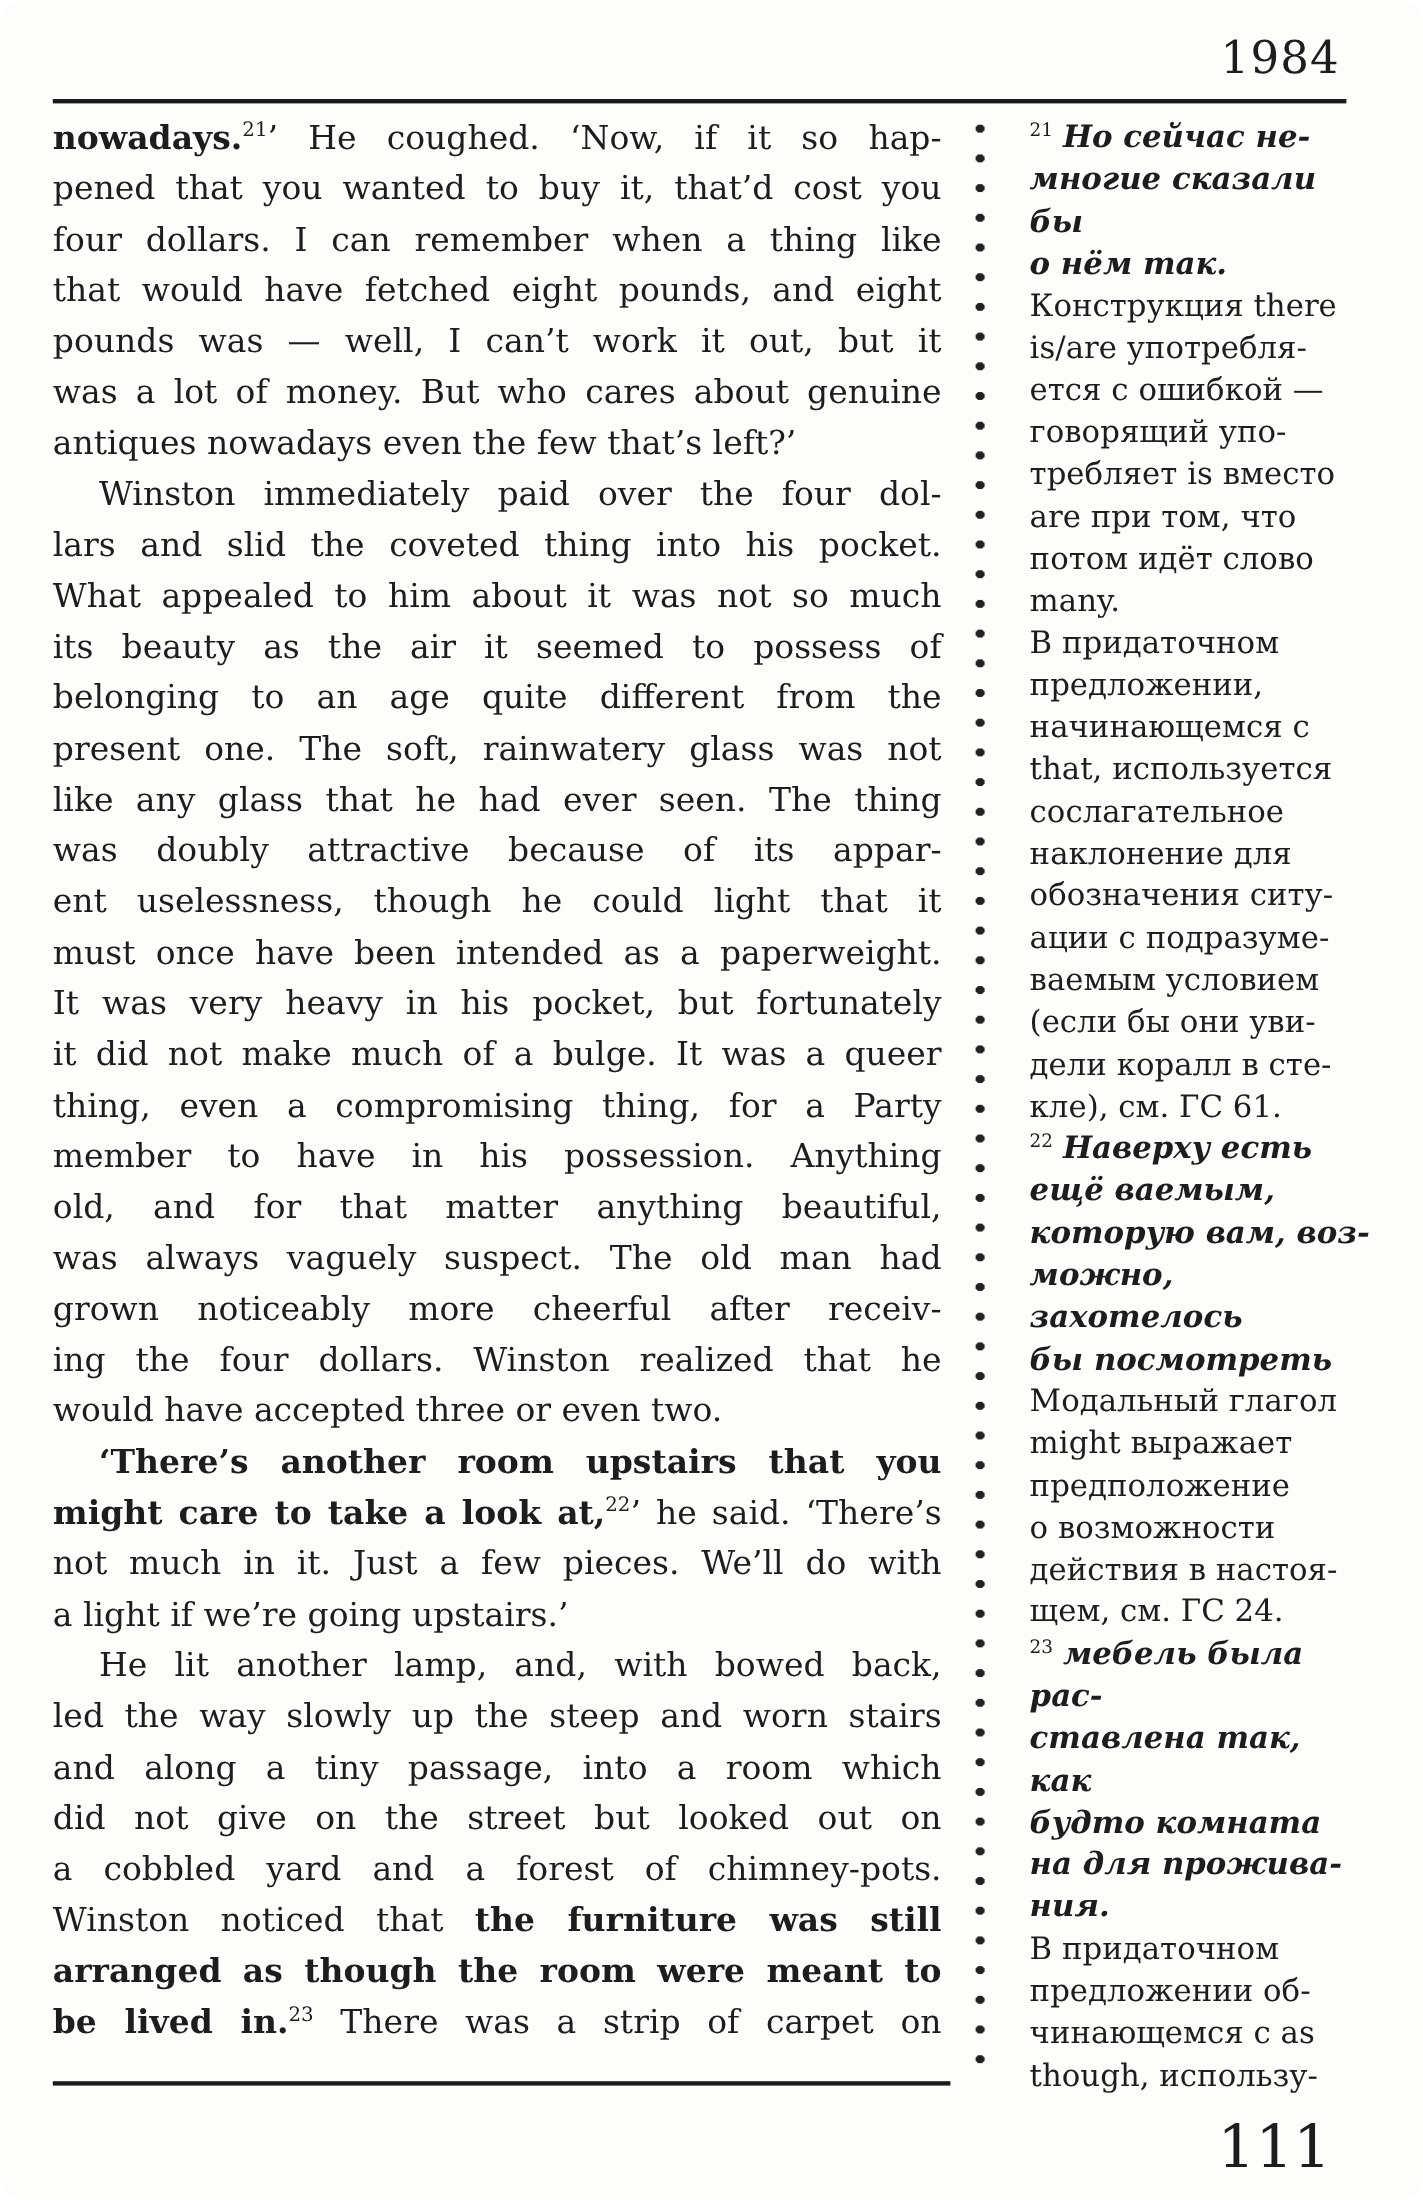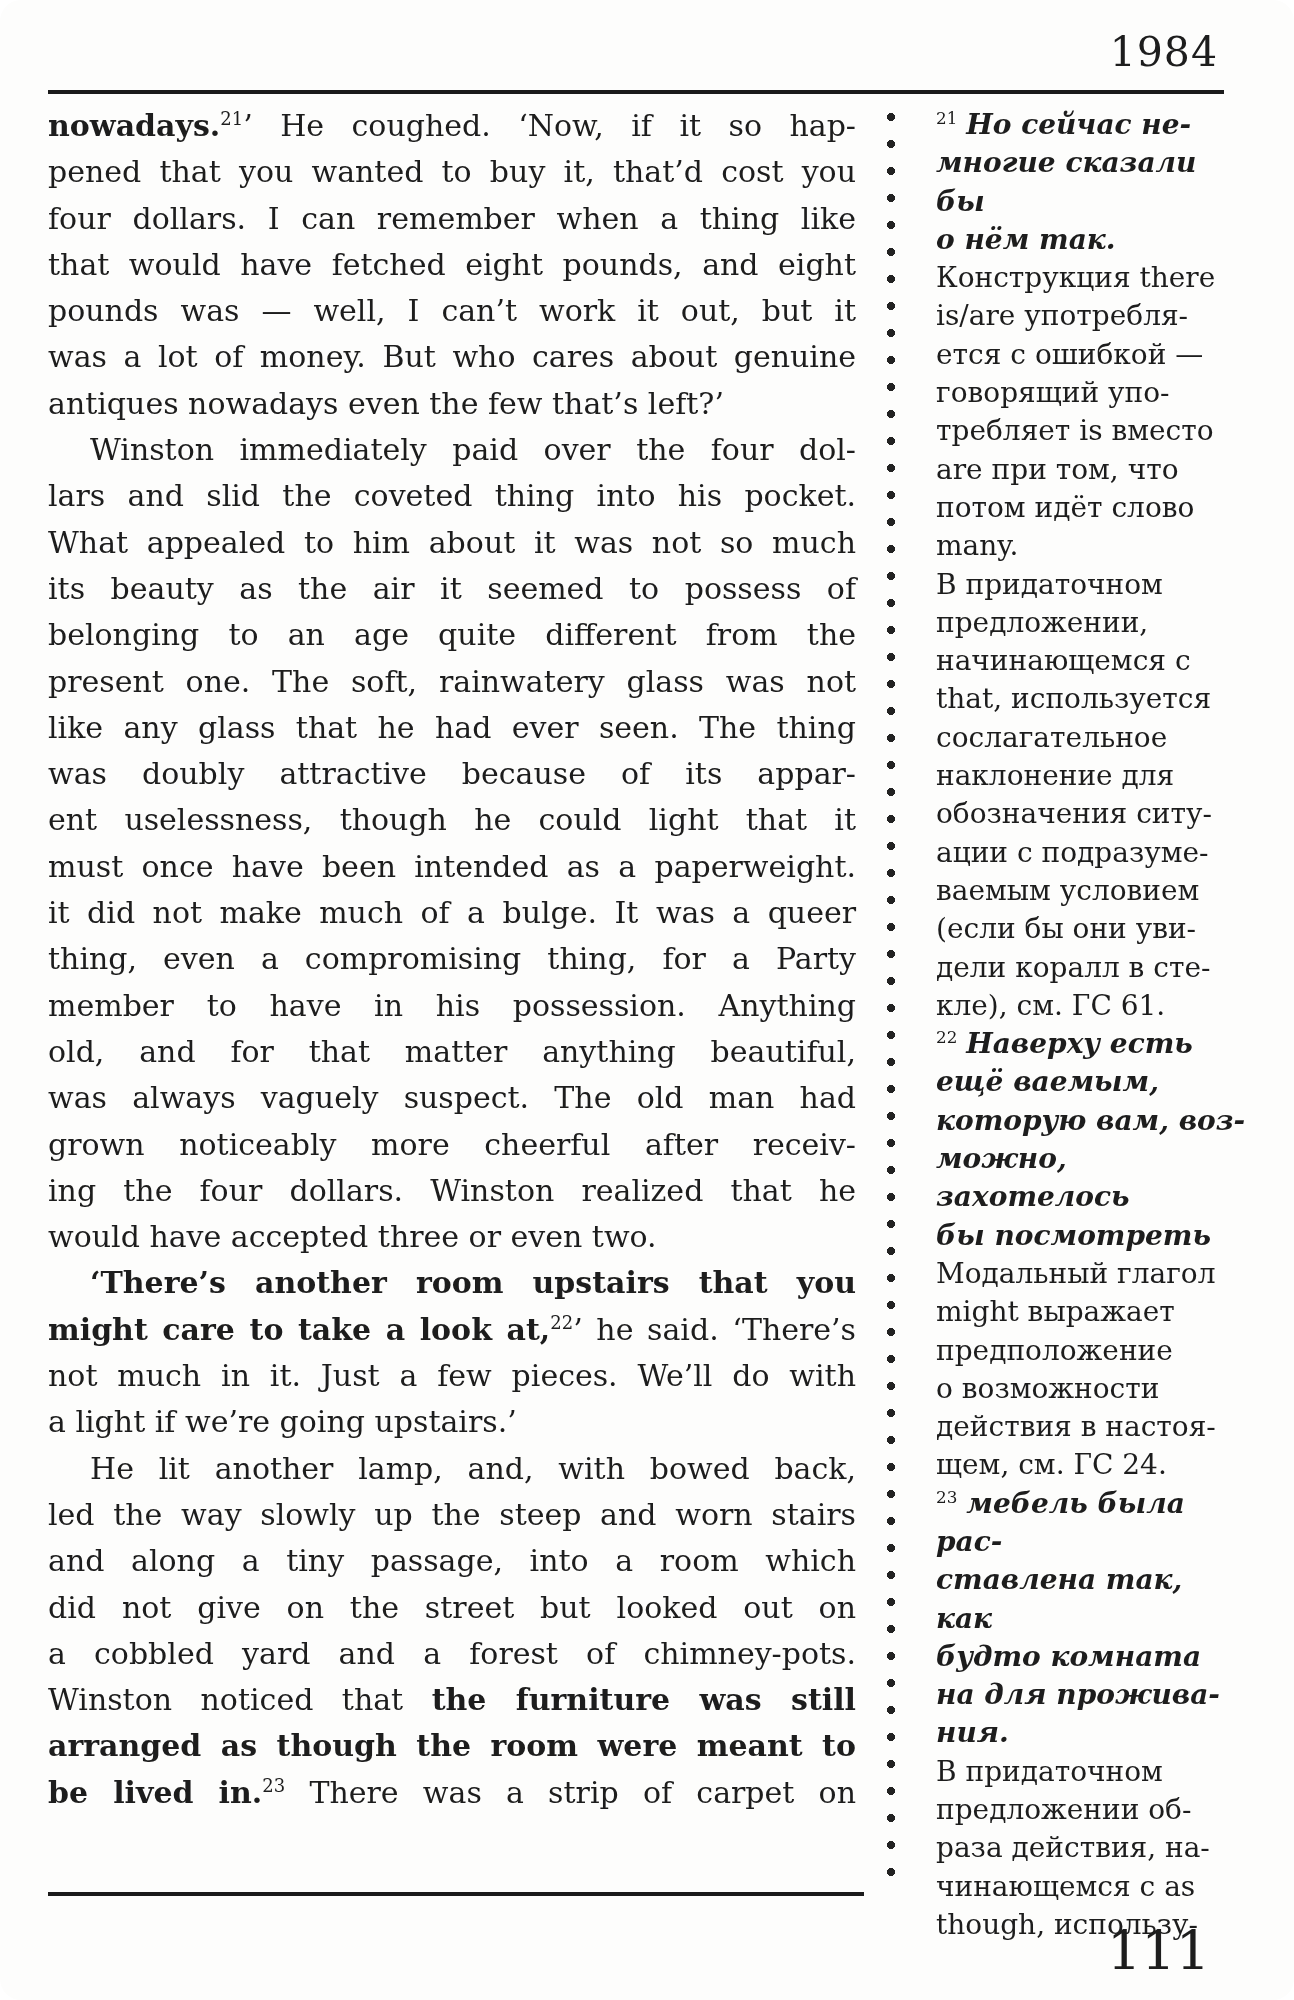--- a/index.html
+++ b/index.html
@@ -102,20 +102,21 @@
       <div class="line ind fill"><span>Winston immediately paid over the four dol-</span></div>
       <div class="line fill"><span>lars and slid the coveted thing into his pocket.</span></div>
       <div class="line fill"><span>What appealed to him about it was not so much</span></div>
       <div class="line fill"><span>its beauty as the air it seemed to possess of</span></div>
       <div class="line fill"><span>belonging to an age quite different from the</span></div>
       <div class="line fill"><span>present one. The soft, rainwatery glass was not</span></div>
       <div class="line fill"><span>like any glass that he had ever seen. The thing</span></div>
       <div class="line fill"><span>was doubly attractive because of its appar-</span></div>
       <div class="line fill"><span>ent uselessness, though he could light that it</span></div>
       <div class="line fill"><span>must once have been intended as a paperweight.</span></div>
+      <div class="line fill"><span>It was very heavy in his pocket, but fortunately</span></div>
       <div class="line fill"><span>it did not make much of a bulge. It was a queer</span></div>
       <div class="line fill"><span>thing, even a compromising thing, for a Party</span></div>
       <div class="line fill"><span>member to have in his possession. Anything</span></div>
       <div class="line fill"><span>old, and for that matter anything beautiful,</span></div>
       <div class="line fill"><span>was always vaguely suspect. The old man had</span></div>
       <div class="line fill"><span>grown noticeably more cheerful after receiv-</span></div>
       <div class="line fill"><span>ing the four dollars. Winston realized that he</span></div>
       <div class="line"><span>would have accepted three or even two.</span></div>
       <div class="line ind fill"><span class="b">‘There’s another room upstairs that you</span></div>
       <div class="line fill"><span class="b">might care to take a look at,</span><span class="sup">22</span><span>’ he said. ‘There’s</span></div>
@@ -166,20 +167,19 @@
       <div class="line"><span>о возможности</span></div>
       <div class="line"><span>действия в настоя-</span></div>
       <div class="line"><span>щем, см. ГС 24.</span></div>
       <div class="line"><span class="sup">23</span><span> </span><span class="bi">мебель была рас-</span></div>
       <div class="line"><span class="bi">ставлена так, как</span></div>
       <div class="line"><span class="bi">будто комната</span></div>
       <div class="line"><span class="bi">на для прожива-</span></div>
       <div class="line"><span class="bi">ния.</span></div>
       <div class="line"><span>В придаточном</span></div>
       <div class="line"><span>предложении об-</span></div>
-      <div class="line"><span>раза действия, на-</span></div>
       <div class="line"><span>чинающемся с </span><span class="i">as</span></div>
       <div class="line"><span class="i">though</span><span>, использу-</span></div>
     </div>
 
   <div class="bottom-rule"></div>
   <div class="page-number">111</div>
 </div>
 
 </body></html>

